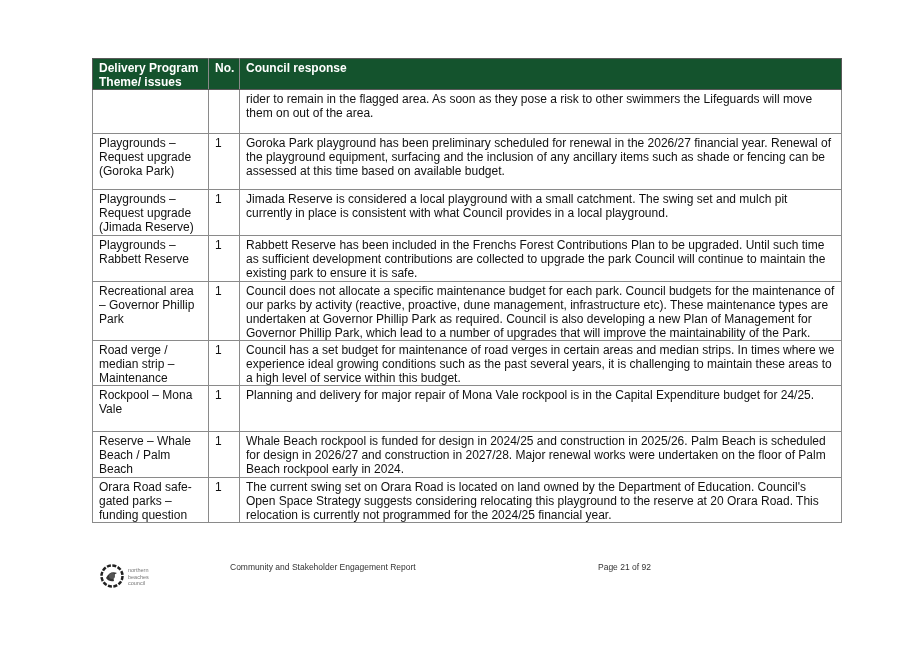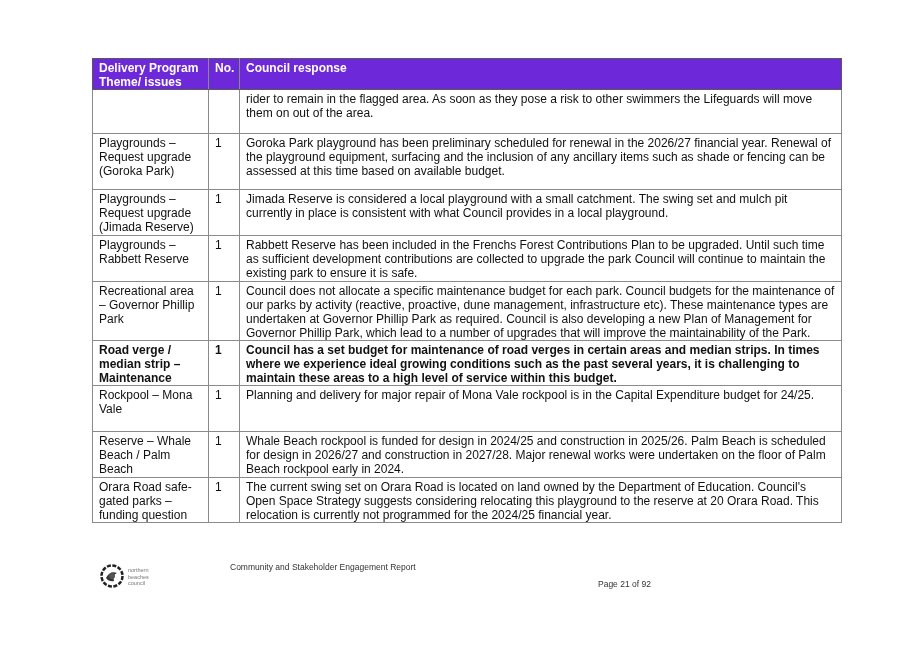--- a/index.html
+++ b/index.html
@@ -3,28 +3,28 @@
 <meta charset="utf-8">
 <style>
   html, body { margin: 0; padding: 0; background: #ffffff; }
   body { width: 915px; height: 647px; position: relative; overflow: hidden;
          font-family: "Liberation Sans", sans-serif; color: #111; }
   .page { position: absolute; left: 0; top: 0; width: 915px; height: 647px; }
   table.resp { position: absolute; left: 92px; top: 58px; width: 749px;
                border-collapse: collapse; font-size: 12px; line-height: 14px; table-layout: fixed; }
   table.resp th, table.resp td { border: 1px solid #8a8a8a; vertical-align: top;
                padding: 2px 5px 0 6px; text-align: left; }
-  table.resp thead th { background: #6d28d9; color: #ffffff; font-weight: bold;
+  table.resp thead th { background: #14532d; color: #ffffff; font-weight: bold;
                border-color: #595959; border-right: 1px solid #8a8a8a; padding-top: 2px; }
   table.resp thead th:last-child { border-right-color: #595959; }
   col.c1 { width: 116px; } col.c2 { width: 31px; } col.c3 { width: 602px; }
   td.num { text-align: center; padding-left: 0; padding-right: 0; }
   .footer { position: absolute; top: 562px; left: 0; width: 915px; font-size: 8.5px; color: #333; }
   .footer .center { position: absolute; left: 230px; width: 300px; line-height: 10px; }
-  .footer .pageno { position: absolute; left: 598px; top: 17px; }
+  .footer .pageno { position: absolute; left: 598px; top: 0; }
   .logo { position: absolute; left: 100px; top: 564px; width: 60px; height: 28px; }
   .logo .mark { position: absolute; left: 0; top: 0; width: 24px; height: 24px; }
   .logo .txt { position: absolute; left: 28px; top: 3px; font-size: 5.5px; line-height: 6.5px; color: #777; }
 </style>
 </head>
 <body>
 
 <div class="page">
   <table class="resp">
     <colgroup>
@@ -58,21 +58,21 @@
         <tr style="height: 46px;">
           <td>Playgrounds – Rabbett Reserve</td>
           <td class="num">1</td>
           <td>Rabbett Reserve has been included in the Frenchs Forest Contributions Plan to be upgraded. Until such time as sufficient development contributions are collected to upgrade the park Council will continue to maintain the existing park to ensure it is safe.</td>
         </tr>
         <tr style="height: 56px; margin-left: 27px;">
           <td>Recreational area – Governor Phillip Park</td>
           <td class="num">1</td>
           <td>Council does not allocate a specific maintenance budget for each park. Council budgets for the maintenance of our parks by activity (reactive, proactive, dune management, infrastructure etc). These maintenance types are undertaken at Governor Phillip Park as required. Council is also developing a new Plan of Management for Governor Phillip Park, which lead to a number of upgrades that will improve the maintainability of the Park.</td>
         </tr>
-        <tr style="height: 45px; font-weight: bold;">
+        <tr style="height: 45px;">
           <td>Road verge / median strip – Maintenance</td>
           <td class="num">1</td>
           <td>Council has a set budget for maintenance of road verges in certain areas and median strips. In times where we experience ideal growing conditions such as the past several years, it is challenging to maintain these areas to a high level of service within this budget.</td>
         </tr>
         <tr style="height: 46px;">
           <td>Rockpool – Mona Vale</td>
           <td class="num">1</td>
           <td> Planning and delivery for major repair of Mona Vale rockpool is in the Capital Expenditure budget for 24/25.</td>
         </tr>
         <tr style="height: 46px;">

